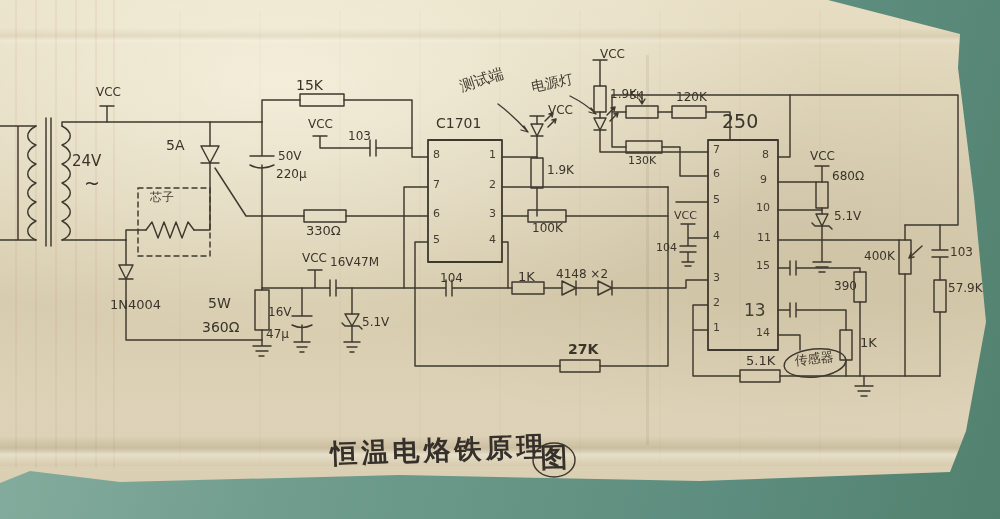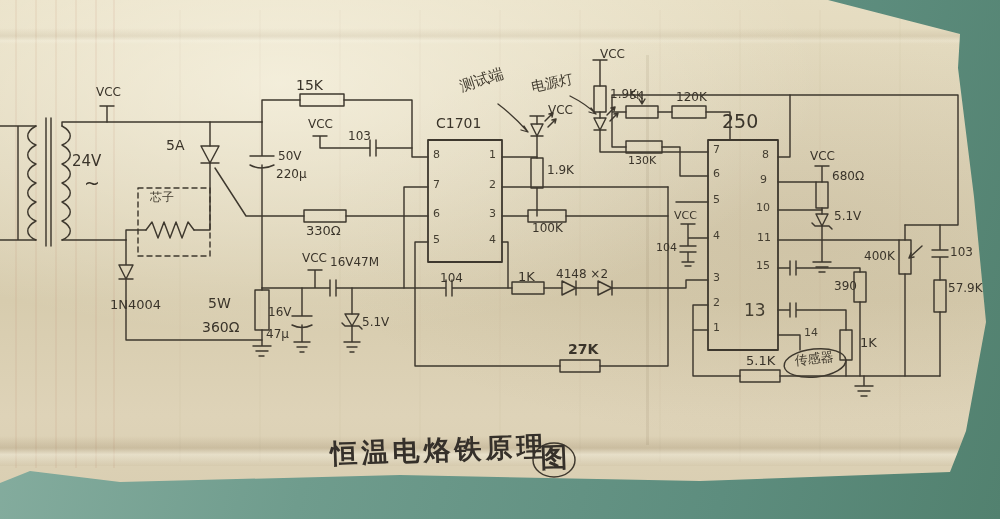--- a/index.html
+++ b/index.html
@@ -249,15 +249,15 @@
       <span class="lbl pin" style="left: 713px; top: 230px; font-size: 11px;">4</span>
       <span class="lbl pin" style="left: 713px; top: 272px; font-size: 11px;">3</span>
       <span class="lbl pin" style="left: 713px; top: 297px; font-size: 11px;">2</span>
       <span class="lbl pin" style="left: 713px; top: 322px; font-size: 11px;">1</span>
       <span class="lbl pin" style="left: 762px; top: 149px; font-size: 11px;">8</span>
       <span class="lbl pin" style="left: 760px; top: 174px; font-size: 11px;">9</span>
       <span class="lbl pin" style="left: 756px; top: 202px; font-size: 11px;">10</span>
       <span class="lbl pin" style="left: 757px; top: 232px; font-size: 11px;">11</span>
       <span class="lbl pin" style="left: 756px; top: 260px; font-size: 11px;">15</span>
       <span class="lbl pin" style="left: 744px; top: 302px; font-size: 17px;">13</span>
-      <span class="lbl pin" style="left: 756px; top: 327px; font-size: 11px; margin-left: 48px;">14</span>
+      <span class="lbl pin" style="left: 756px; top: 327px; font-size: 11px;">14</span>
     </div>
 </div>
 
 </body></html>

